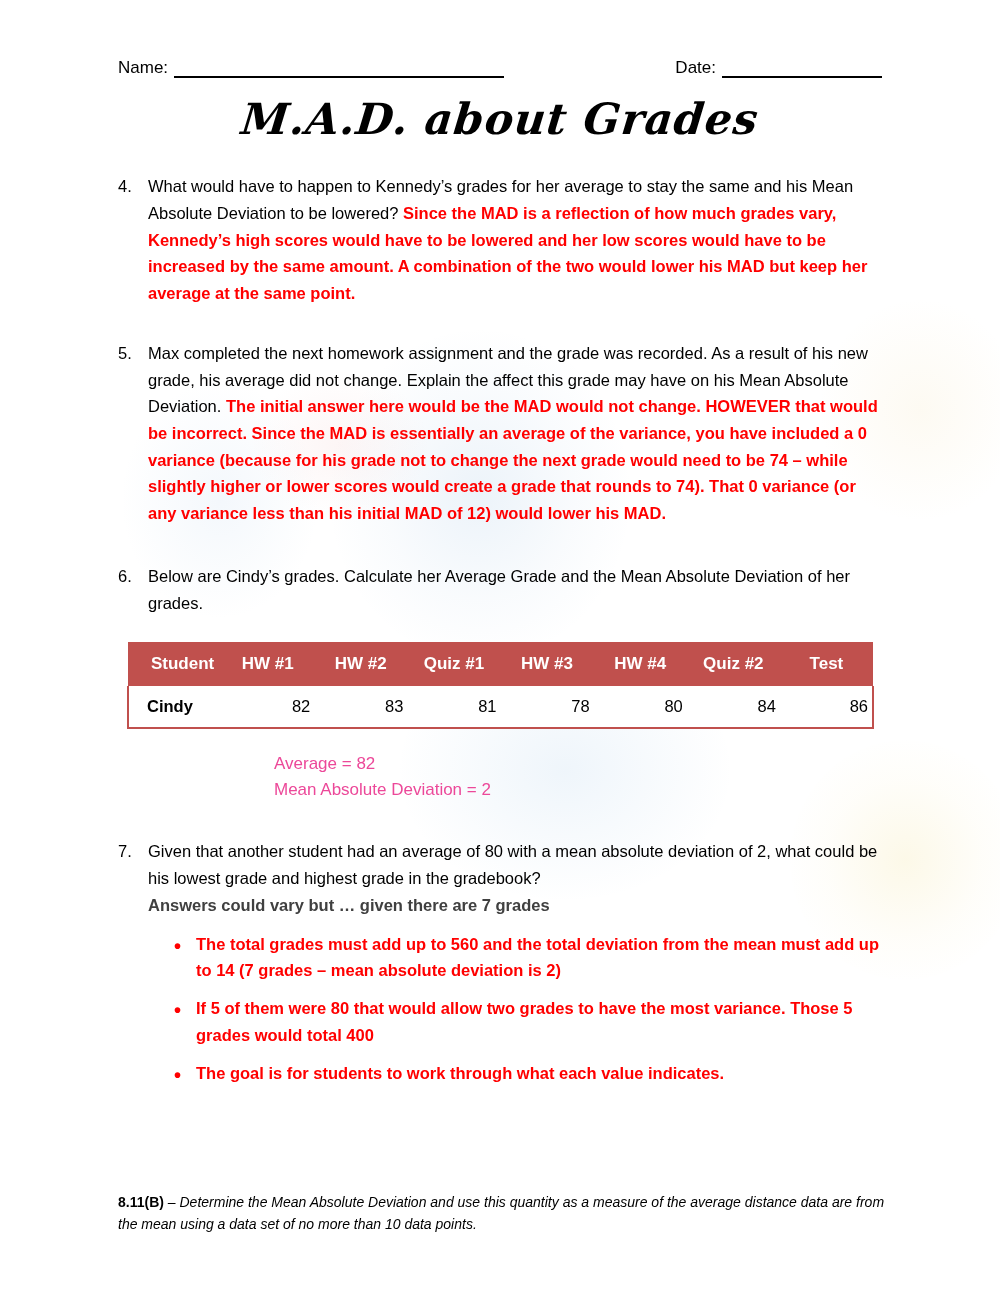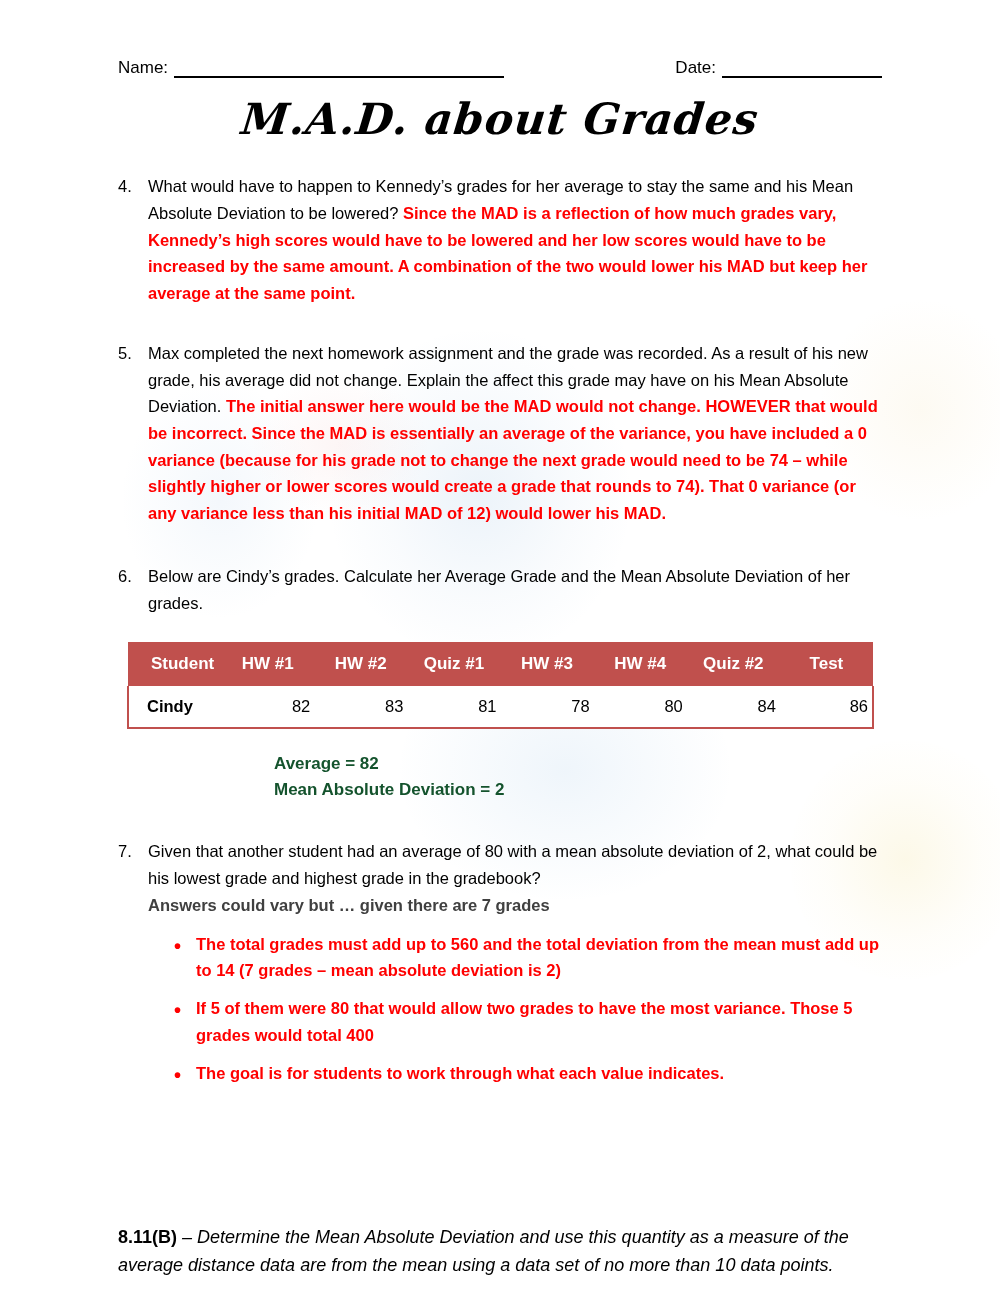--- a/index.html
+++ b/index.html
@@ -155,22 +155,22 @@
   table.grades td.first-col {
     text-align: left;
     padding-left: 18px;
     font-weight: bold;
     border-right: none;
   }
   table.grades td:last-child { border-right: 2px solid #C0504D; }
 
   .table-answers {
     padding: 22px 0 0 147px;
-    color: #14532d;
-    font-weight: bold;
+    color: #ec4899;
+    font-weight: normal;
     font-size: 17px;
     line-height: 1.5;
   }
 
   
   ul.bullets {
     margin: 4px 0 0 0;
     padding-left: 24px;
     color: #FF0000;
     font-weight: bold;
@@ -189,25 +189,24 @@
     top: -1px;
     font-size: 20px;
   }
 
   
   .standard {
     position: absolute;
     left: 118px;
     right: 100px;
     top: 1192px;
-    font-size: 18px;
+    font-size: 14px;
     font-style: italic;
     line-height: 1.55;
     z-index: 1;
-    margin-top: 32px;
   }
   .standard .code {
     font-style: normal;
     font-weight: bold;
   }
 </style>
 </head>
 <body>
 
 <div class="wm wm-blue-1"></div>

